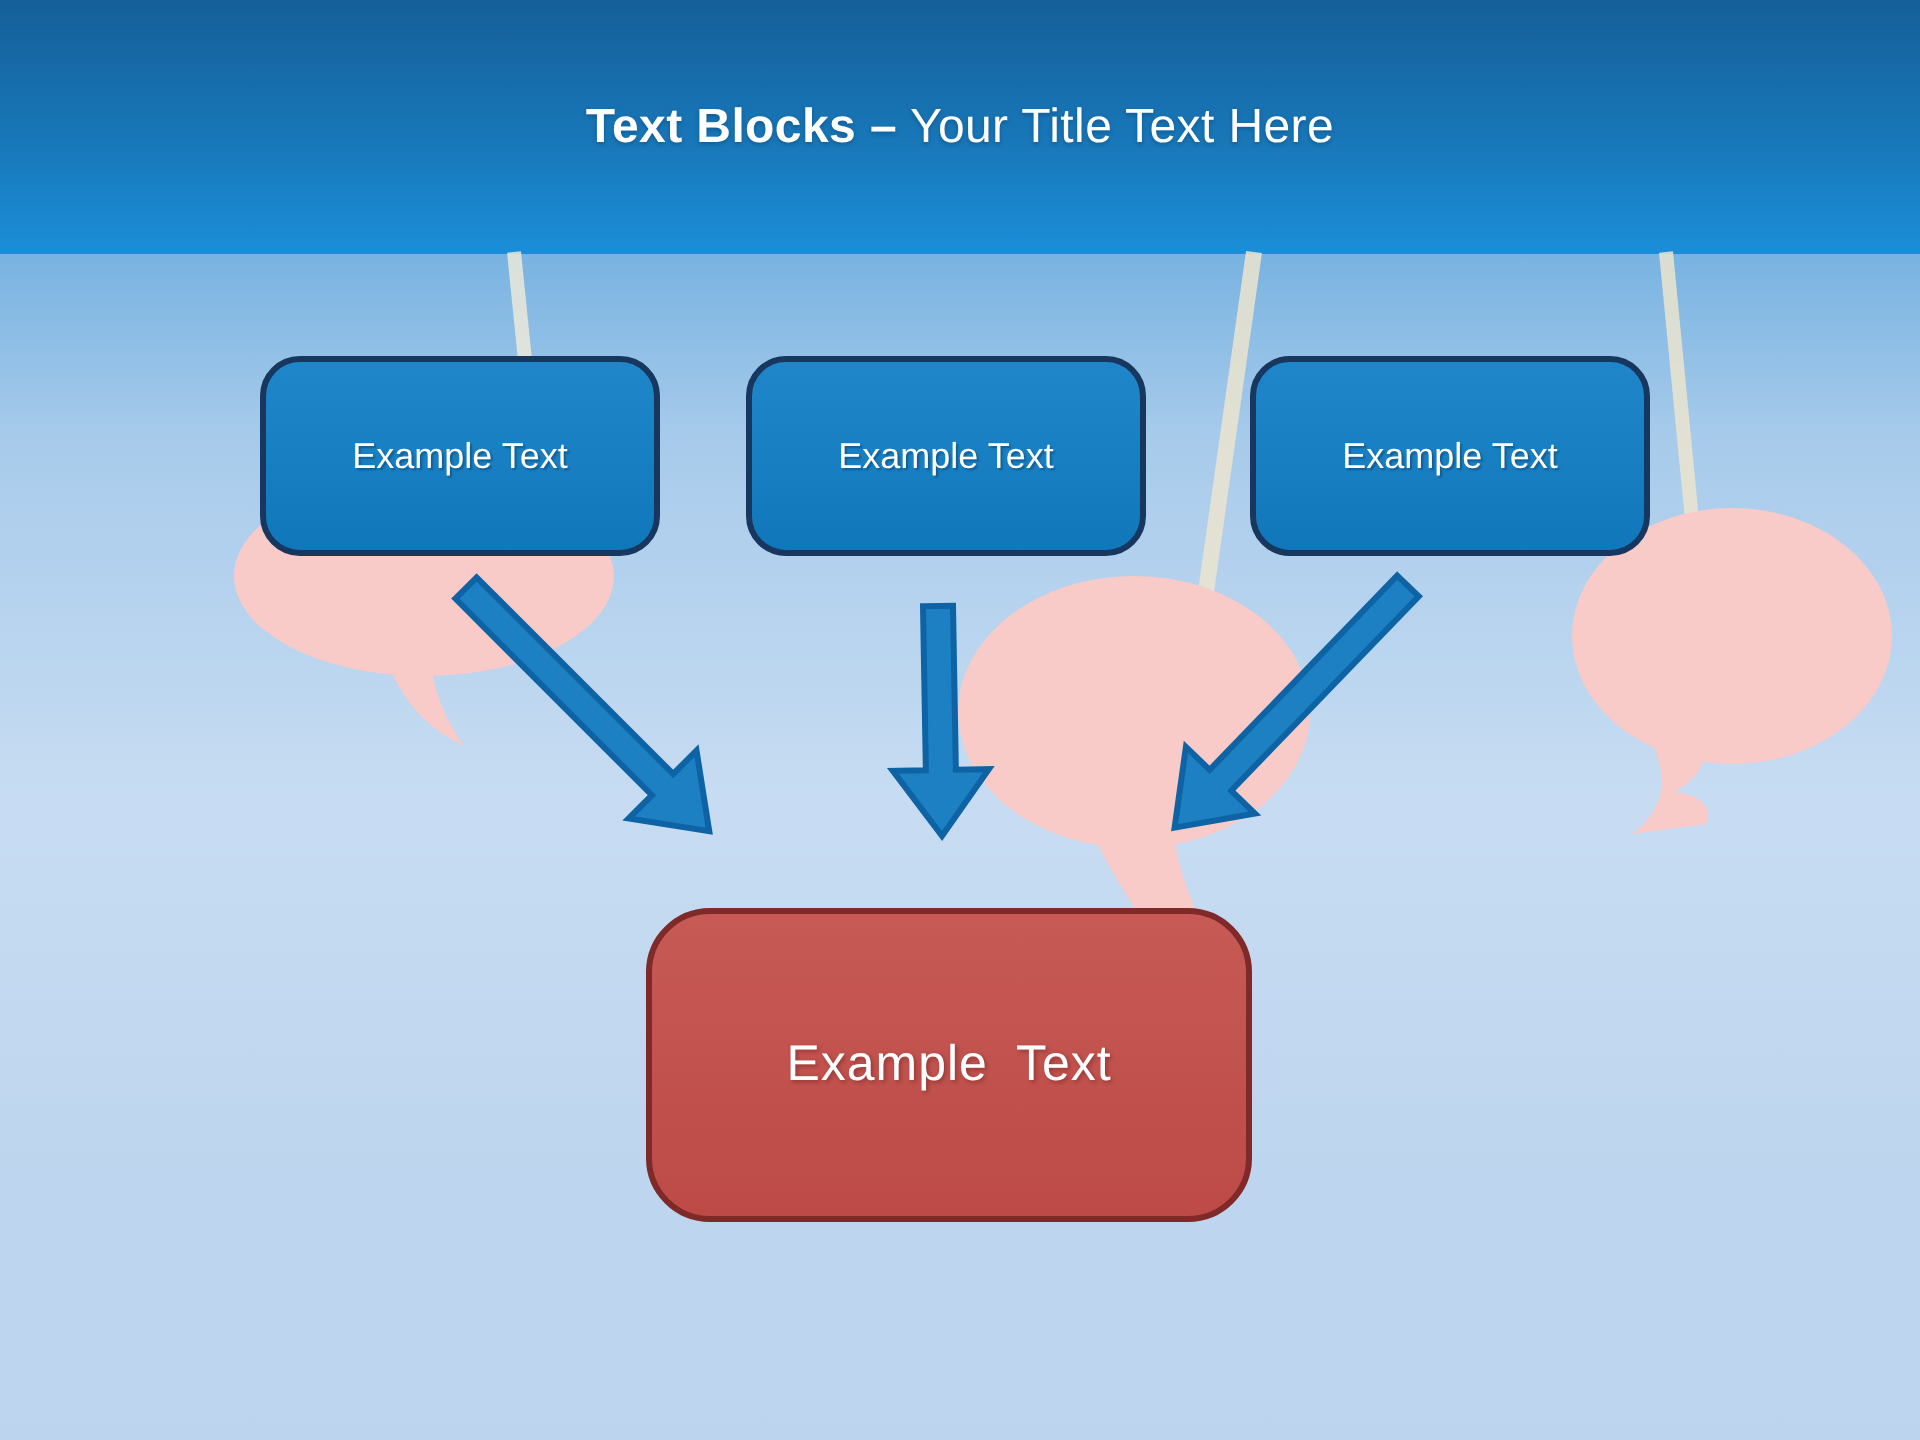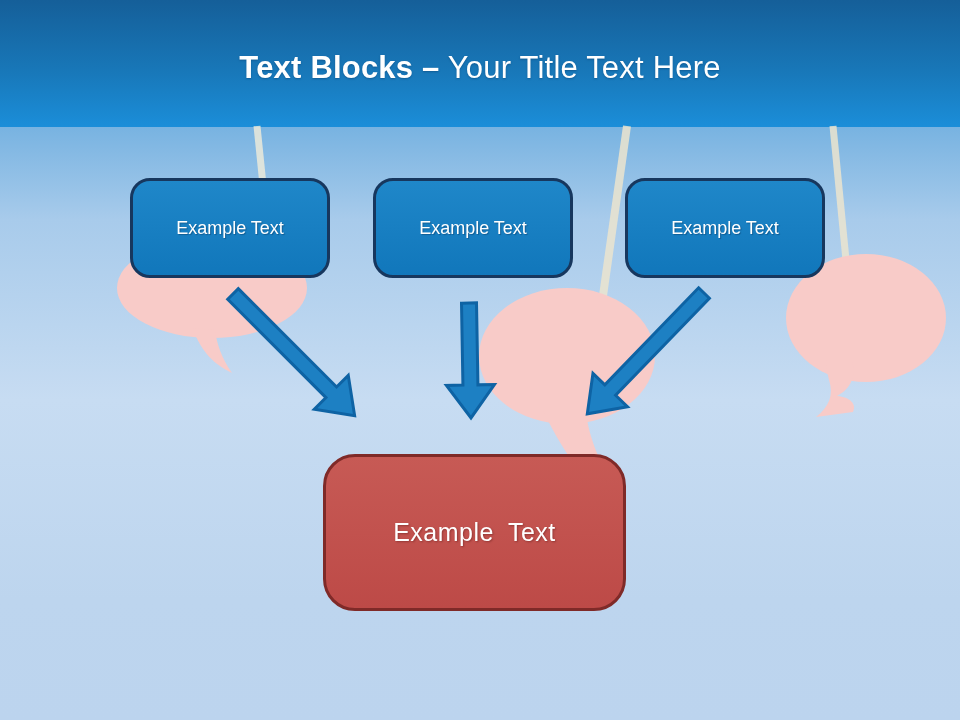--- a/index.html
+++ b/index.html
@@ -7,21 +7,21 @@
     position:relative;width:960px;height:720px;overflow:hidden;
     font-family:"Liberation Sans",sans-serif;
     background:linear-gradient(180deg,#78b3e1 127px,#a8cbeb 220px,#c7dcf2 400px,#bdd5ee 600px,#bcd4ee 100%);
   }
   .header{
     position:absolute;left:0;top:0;width:960px;height:127px;
     background:linear-gradient(180deg,#155f99 0%,#1877b8 55%,#1b8ed9 100%);
   }
   .title{
     position:absolute;left:0;top:50px;width:960px;margin:0;
-    text-align:center;color:#ffffff;font-size:31px;font-weight:400;
+    text-align:center;color:#ffffff;font-size:24px;font-weight:400;
     text-shadow:0 1px 2px rgba(0,40,80,0.35);
     letter-spacing:0.2px;
   }
   .title .t-bold{font-weight:700;}
   .title .t-dash{font-weight:700;}
   .decor{position:absolute;left:0;top:0;pointer-events:none;}
   .tbox{
     position:absolute;top:178px;width:200px;height:100px;box-sizing:border-box;
     background:linear-gradient(180deg,#1f87c9 0%,#1177bb 100%);
     border:3.5px solid #17375e;border-radius:20px;

